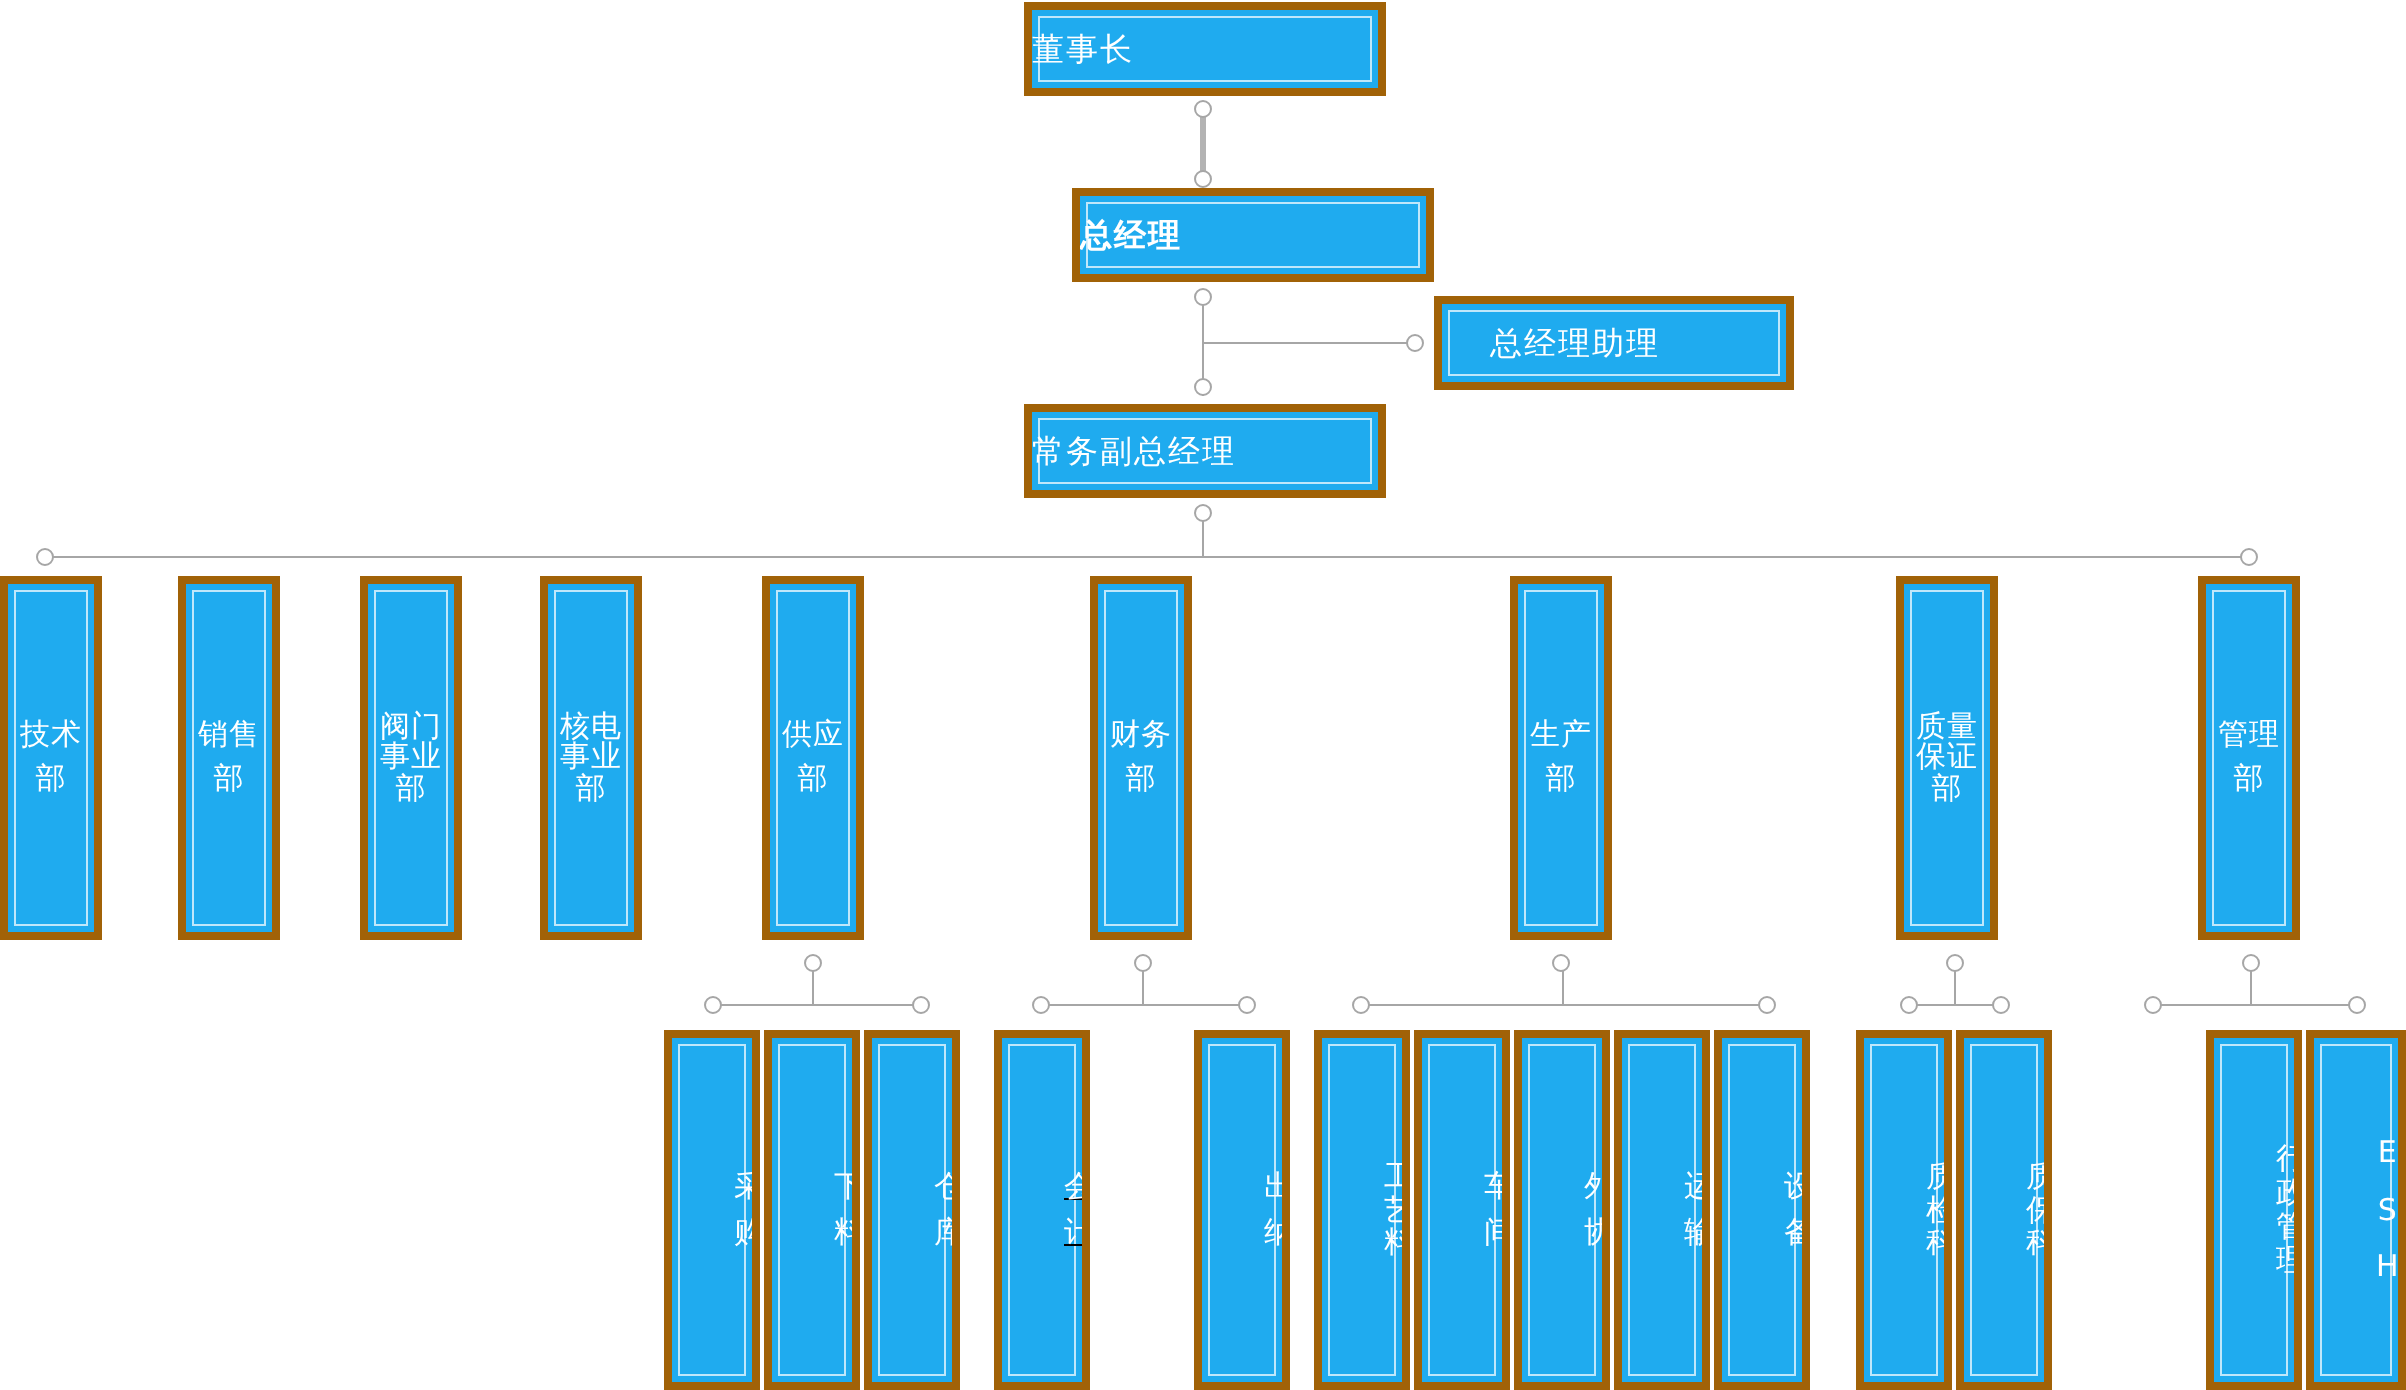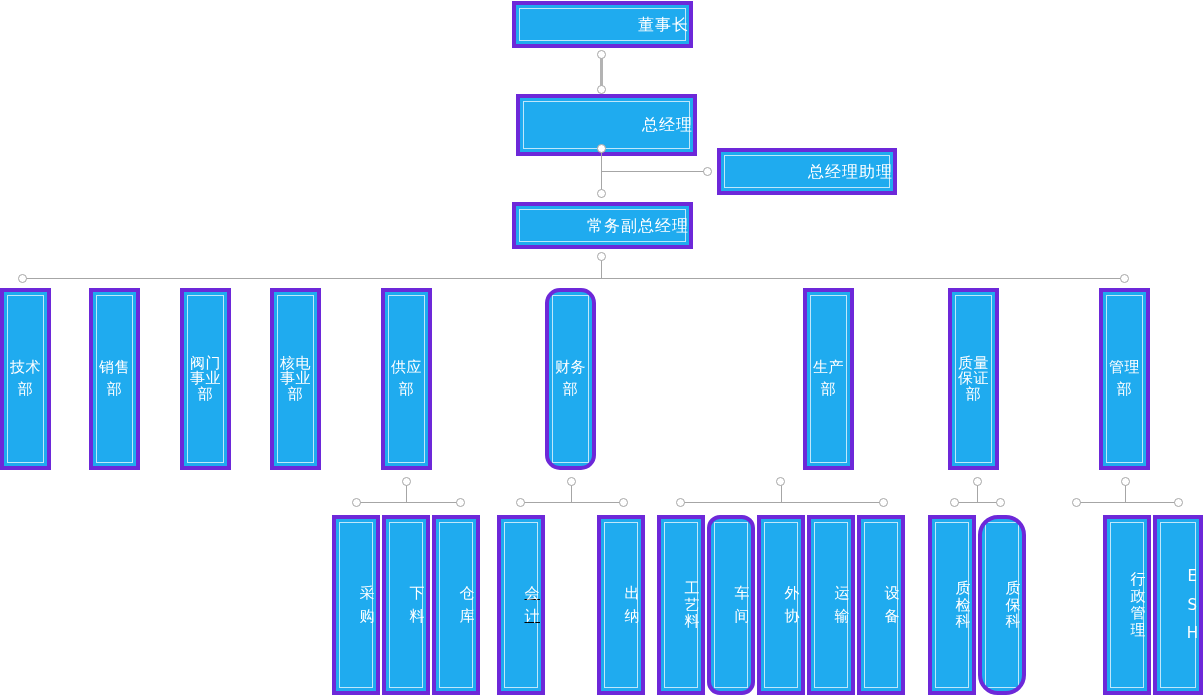--- a/index.html
+++ b/index.html
@@ -21,24 +21,24 @@
     top: 0;
     width: 1203px;
     height: 695px;
   }
 
   
   .node {
     position: absolute;
     box-sizing: border-box;
     background: #1fabef;
-    border: 4px solid #6d28d9;
+    border: 4px solid #a16207;
     display: flex;
     align-items: center;
-    justify-content: flex-end;
+    justify-content: flex-start;
     overflow: hidden;
   }
   .node .inner-stroke {
     position: absolute;
     left: 3px;
     top: 3px;
     right: 3px;
     bottom: 3px;
     border: 1px solid #bfe7fb;
     pointer-events: none;
@@ -122,33 +122,33 @@
 
   <div class="node horiz" style="left:512px; top:1px; width:181px; height:47px;">
     <span class="inner-stroke"></span>
     <span class="label">董事长</span>
   </div>
 
   <div class="conn-v thick" style="left:600px; top:53px; height:38px;"></div>
   <div class="dot" style="left:597px; top:50px;"></div>
   <div class="dot" style="left:597px; top:85px;"></div>
 
-  <div class="node horiz" style="left:516px; top:94px; width:181px; height:62px;">
+  <div class="node horiz" style="left:536px; top:94px; width:181px; height:47px;font-weight:bold;">
     <span class="inner-stroke"></span>
     <span class="label">总经理</span>
   </div>
 
   <div class="conn-v" style="left:601px; top:148px; height:50px;"></div>
   <div class="dot" style="left:597px; top:144px;"></div>
   <div class="dot" style="left:597px; top:189px;"></div>
 
   <div class="conn-h" style="left:601px; top:171px; width:104px;"></div>
   <div class="dot" style="left:703px; top:167px;"></div>
 
-  <div class="node horiz" style="left:717px; top:148px; width:180px; height:47px;">
+  <div class="node horiz" style="left:717px; top:148px; width:180px; height:47px;padding-left:24px;">
     <span class="inner-stroke"></span>
     <span class="label">总经理助理</span>
   </div>
 
   <div class="node horiz" style="left:512px; top:202px; width:181px; height:47px;">
     <span class="inner-stroke"></span>
     <span class="label">常务副总经理</span>
   </div>
 
   <div class="conn-v" style="left:601px; top:253px; height:26px;"></div>
@@ -176,26 +176,26 @@
   <div class="node vert tight" style="left:270px; top:288px; width:51px; height:182px;">
     <span class="inner-stroke"></span>
     <span class="label">核电事业部</span>
   </div>
 
   <div class="node vert" style="left:381px; top:288px; width:51px; height:182px;">
     <span class="inner-stroke"></span>
     <span class="label">供应部</span>
   </div>
 
-  <div class="node vert" style="left:545px; top:288px; width:51px; height:182px;border-radius:15px;">
+  <div class="node vert" style="left:545px; top:288px; width:51px; height:182px;">
     <span class="inner-stroke"></span>
     <span class="label">财务部</span>
   </div>
 
-  <div class="node vert" style="left:755px; top:288px; width:51px; height:182px;margin-left:48px;">
+  <div class="node vert" style="left:755px; top:288px; width:51px; height:182px;">
     <span class="inner-stroke"></span>
     <span class="label">生产部</span>
   </div>
 
   <div class="node vert tight" style="left:948px; top:288px; width:51px; height:182px;">
     <span class="inner-stroke"></span>
     <span class="label">质量保证部</span>
   </div>
 
   <div class="node vert" style="left:1099px; top:288px; width:51px; height:182px;">
@@ -252,42 +252,42 @@
   </div>
   <div class="node vert sub" style="left:597px; top:515px; width:48px; height:180px;">
     <span class="inner-stroke"></span>
     <span class="label">出纳</span>
   </div>
 
   <div class="node vert sub tight3" style="left:657px; top:515px; width:48px; height:180px;">
     <span class="inner-stroke"></span>
     <span class="label">工艺料</span>
   </div>
-  <div class="node vert sub" style="left:707px; top:515px; width:48px; height:180px;border-radius:13px;">
+  <div class="node vert sub" style="left:707px; top:515px; width:48px; height:180px;">
     <span class="inner-stroke"></span>
     <span class="label">车间</span>
   </div>
   <div class="node vert sub" style="left:757px; top:515px; width:48px; height:180px;">
     <span class="inner-stroke"></span>
     <span class="label">外协</span>
   </div>
   <div class="node vert sub" style="left:807px; top:515px; width:48px; height:180px;">
     <span class="inner-stroke"></span>
     <span class="label">运输</span>
   </div>
   <div class="node vert sub" style="left:857px; top:515px; width:48px; height:180px;">
     <span class="inner-stroke"></span>
     <span class="label">设备</span>
   </div>
 
   <div class="node vert sub tight3" style="left:928px; top:515px; width:48px; height:180px;">
     <span class="inner-stroke"></span>
     <span class="label">质检科</span>
   </div>
-  <div class="node vert sub tight3" style="left:978px; top:515px; width:48px; height:180px;border-radius:20px;">
+  <div class="node vert sub tight3" style="left:978px; top:515px; width:48px; height:180px;">
     <span class="inner-stroke"></span>
     <span class="label">质保科</span>
   </div>
 
   <div class="node vert sub tight2" style="left:1103px; top:515px; width:48px; height:180px;">
     <span class="inner-stroke"></span>
     <span class="label">行政管理</span>
   </div>
   <div class="node vert sub latin" style="left:1153px; top:515px; width:50px; height:180px;">
     <span class="inner-stroke"></span>

